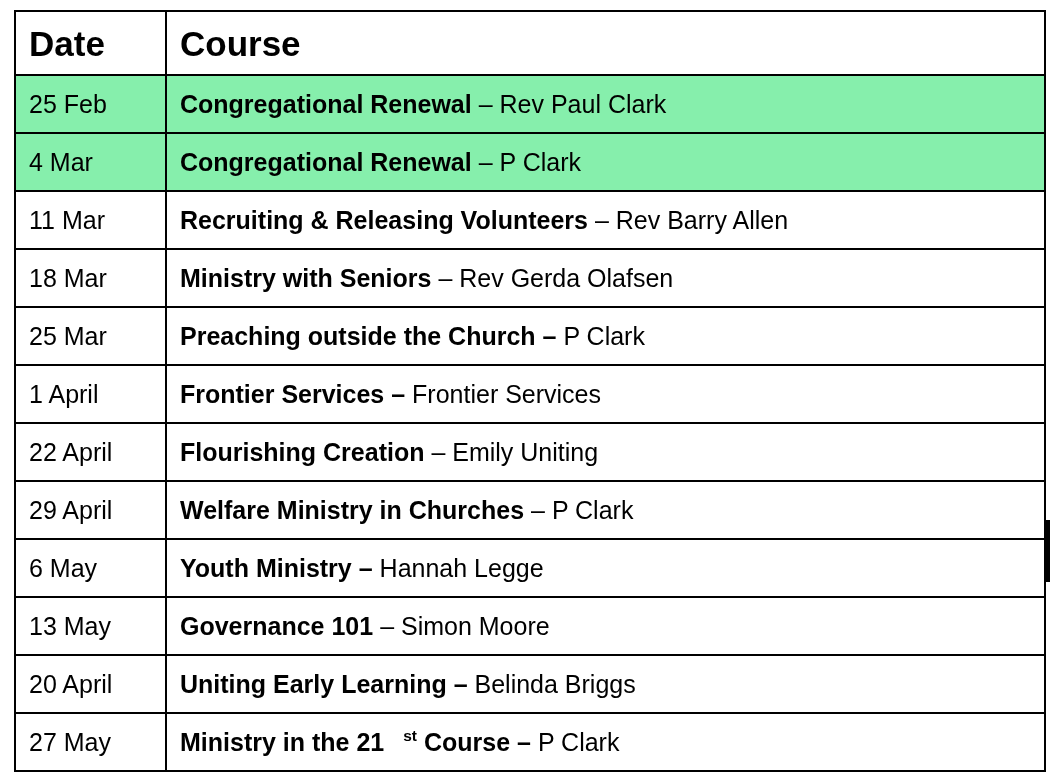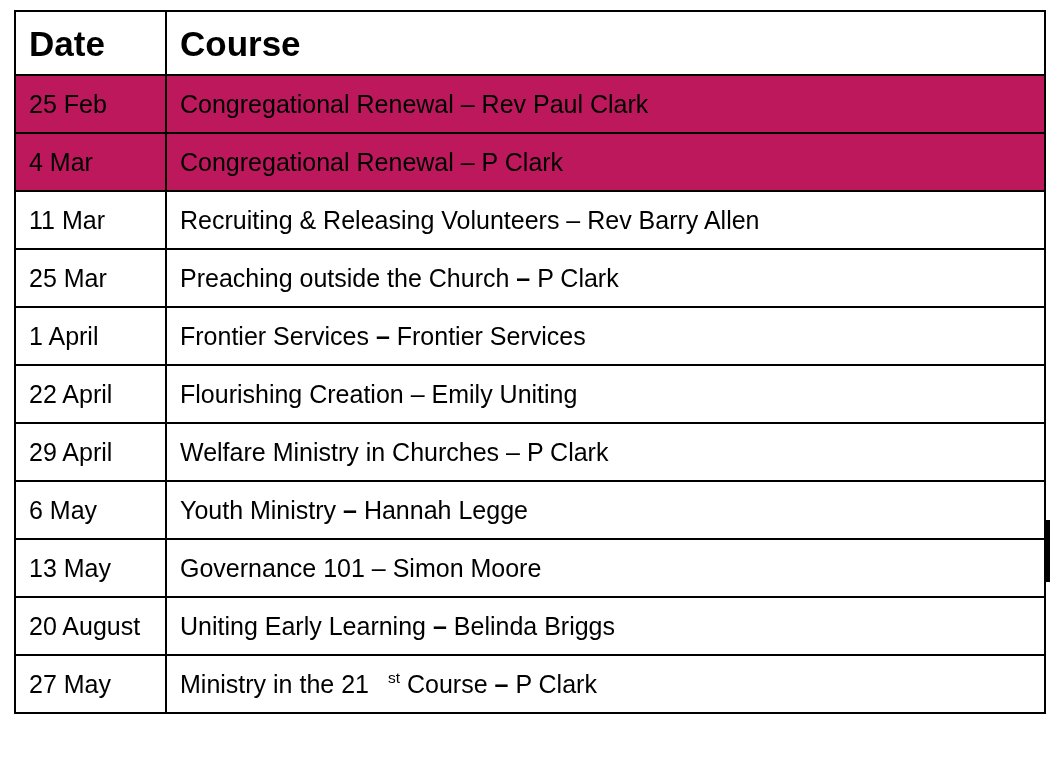--- a/index.html
+++ b/index.html
@@ -45,24 +45,24 @@
   tbody td {
     height: 56px;
     font-size: 25px;
     line-height: 1.15;
     font-weight: normal;
   }
   tbody td.date {
     font-size: 25px;
   }
   tbody tr.highlight td {
-    background: #be185d;
+    background: #86efac;
   }
   .course-title {
-    font-weight: normal;
+    font-weight: bold;
   }
   .dash {
     font-weight: normal;
   }
   .presenter {
     font-weight: normal;
   }
   .dash-bold {
     font-weight: bold;
   }
@@ -103,20 +103,24 @@
         </tr>
         <tr class="highlight">
           <td class="date">4 Mar</td>
           <td class="course"><span class="course-title">Congregational Renewal</span> <span class="dash">–</span> <span class="presenter">P Clark</span></td>
         </tr>
         <tr>
           <td class="date">11 Mar</td>
           <td class="course"><span class="course-title">Recruiting &amp; Releasing Volunteers</span> <span class="dash">–</span> <span class="presenter">Rev Barry Allen</span></td>
         </tr>
         <tr>
+          <td class="date">18 Mar</td>
+          <td class="course"><span class="course-title">Ministry with Seniors</span> <span class="dash">–</span> <span class="presenter">Rev Gerda Olafsen</span></td>
+        </tr>
+        <tr>
           <td class="date">25 Mar</td>
           <td class="course"><span class="course-title">Preaching outside the Church</span> <span class="dash-bold">–</span> <span class="presenter">P Clark</span></td>
         </tr>
         <tr>
           <td class="date">1 April</td>
           <td class="course"><span class="course-title">Frontier Services</span> <span class="dash-bold">–</span> <span class="presenter">Frontier Services</span></td>
         </tr>
         <tr>
           <td class="date">22 April</td>
           <td class="course"><span class="course-title">Flourishing Creation</span> <span class="dash">–</span> <span class="presenter">Emily Uniting</span></td>
@@ -127,21 +131,21 @@
         </tr>
         <tr>
           <td class="date">6 May</td>
           <td class="course"><span class="course-title">Youth Ministry</span> <span class="dash-bold">–</span> <span class="presenter">Hannah Legge</span></td>
         </tr>
         <tr>
           <td class="date">13 May</td>
           <td class="course"><span class="course-title">Governance 101</span> <span class="dash">–</span> <span class="presenter">Simon Moore</span></td>
         </tr>
         <tr>
-          <td class="date">20 August</td>
+          <td class="date">20 April</td>
           <td class="course"><span class="course-title">Uniting Early Learning</span> <span class="dash-bold">–</span> <span class="presenter">Belinda Briggs</span></td>
         </tr>
         <tr>
           <td class="date">27 May</td>
           <td class="course"><span class="course-title"><span>Ministry in the 21</span><sup>st</sup><span> Course</span></span> <span class="dash-bold">–</span> <span class="presenter">P Clark</span></td>
         </tr>
       </tbody>
   </table>
   <div class="right-edge-mark"></div>
 </div>

